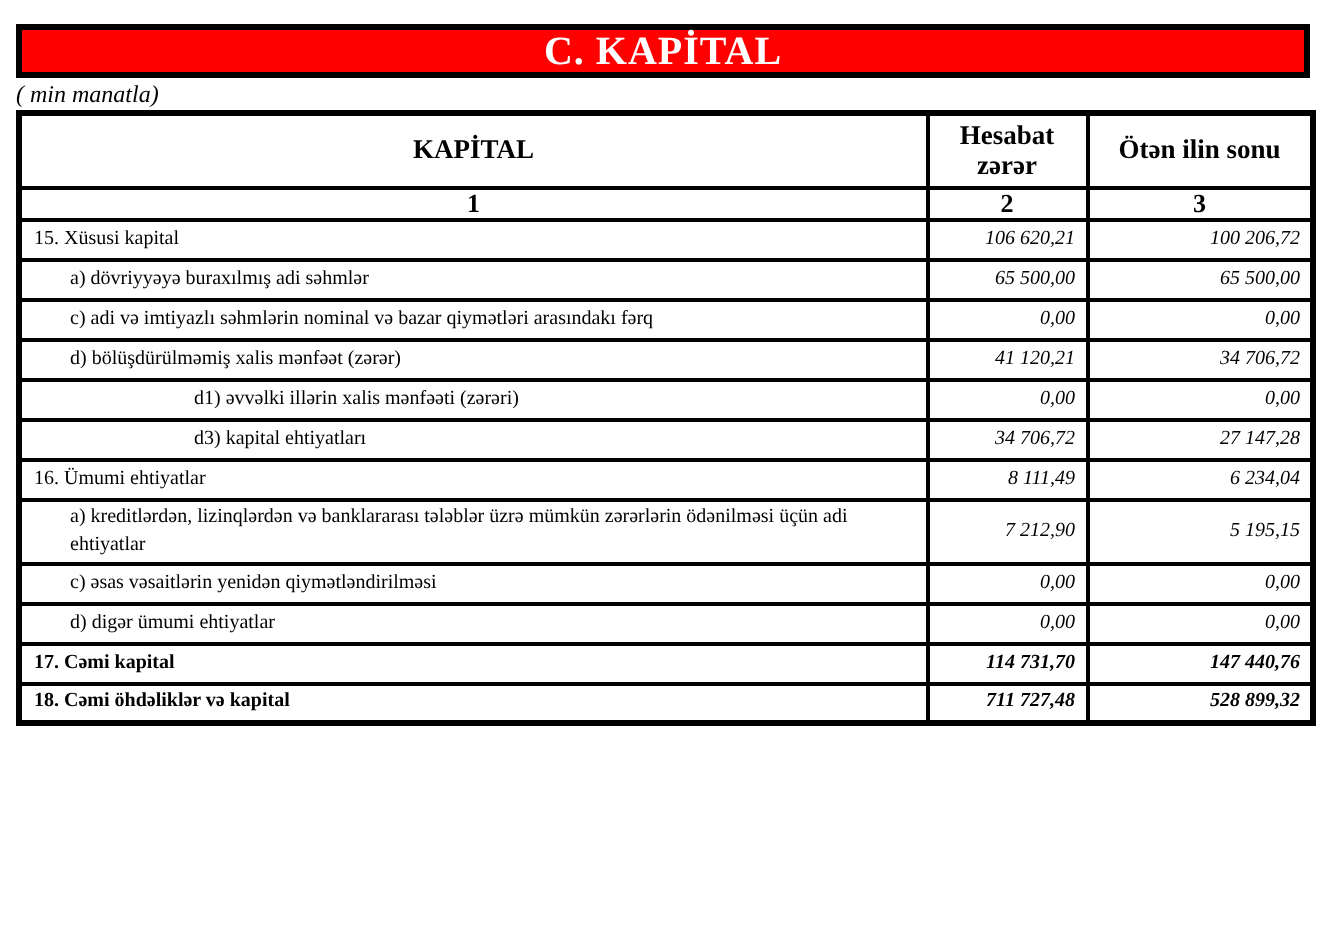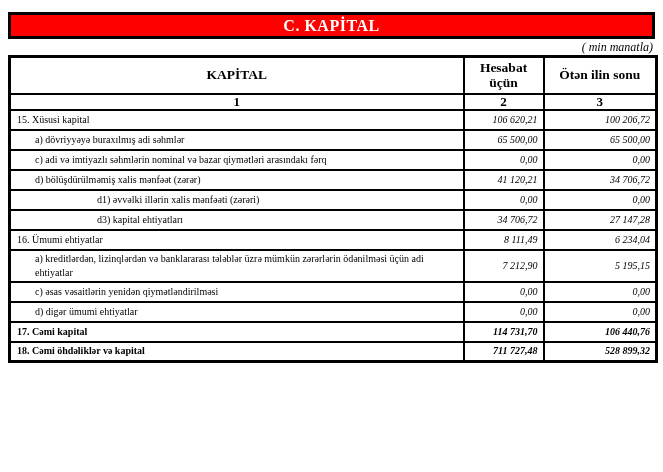--- a/index.html
+++ b/index.html
@@ -22,28 +22,27 @@
     height: 27px;
     border: 3px solid #000000;
     background: #fe0000;
     display: flex;
     align-items: center;
     justify-content: center;
   }
   .banner-title {
     color: #ffffff;
     font-weight: bold;
-    font-size: 16px;
+    font-size: 20px;
     letter-spacing: 0.5px;
     line-height: 1;
   }
   .unit-note {
     height: 16px;
     box-sizing: border-box;
-    text-align: right;
     font-style: italic;
     font-size: 12px;
     padding: 1px 2px 0 0;
     line-height: 14px;
   }
   table.capital-table {
     border-collapse: collapse;
     table-layout: fixed;
     width: 647px;
     border: 3px solid #000000;
@@ -106,21 +105,21 @@
 
   <table class="capital-table">
     <colgroup>
       <col style="width:454px">
       <col style="width:80px">
       <col style="width:113px">
     </colgroup>
     <thead>
       <tr class="head-row">
         <th>KAPİTAL</th>
-        <th>Hesabat üçün</th>
+        <th>Hesabat zərər</th>
         <th>Ötən ilin sonu</th>
       </tr>
       <tr class="colnum-row">
         <th>1</th>
         <th>2</th>
         <th>3</th>
       </tr>
     </thead>
     <tbody id="table-body">
         <tr>
@@ -169,21 +168,21 @@
     <td class="num-cell">0,00</td>
   </tr>
         <tr>
     <td class="label-cell indent-1">d) digər ümumi ehtiyatlar</td>
     <td class="num-cell">0,00</td>
     <td class="num-cell">0,00</td>
   </tr>
         <tr class="bold-row">
     <td class="label-cell indent-0">17. Cəmi kapital</td>
     <td class="num-cell">114 731,70</td>
-    <td class="num-cell">106 440,76</td>
+    <td class="num-cell">147 440,76</td>
   </tr>
         <tr class="bold-row">
     <td class="label-cell indent-0">18. Cəmi öhdəliklər və kapital</td>
     <td class="num-cell">711 727,48</td>
     <td class="num-cell">528 899,32</td>
   </tr>
       </tbody>
   </table>
 
 </div>

